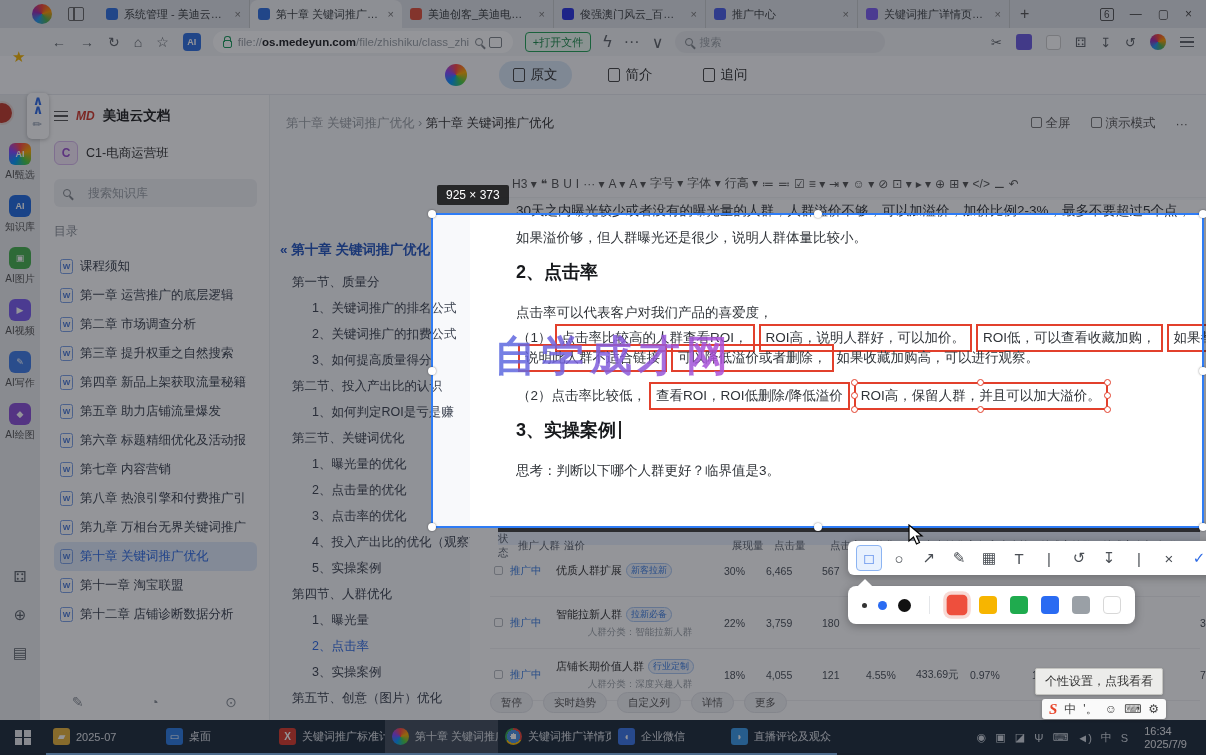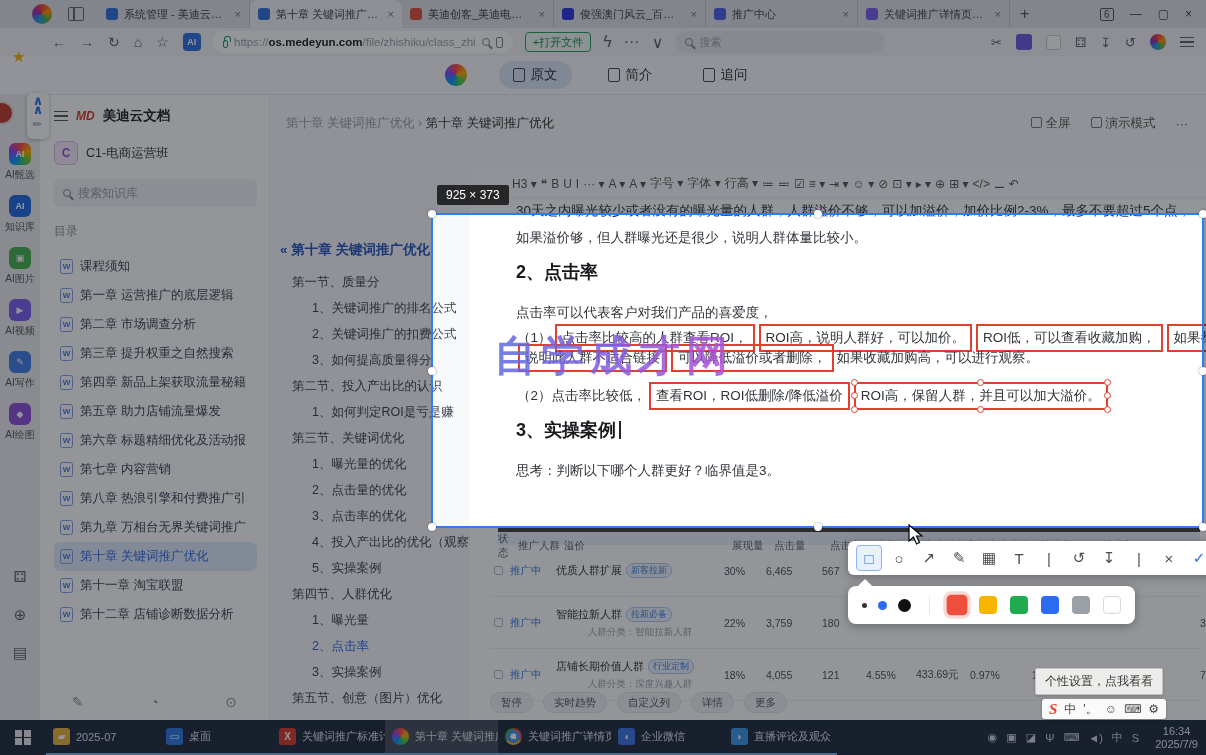--- a/index.html
+++ b/index.html
@@ -61,21 +61,21 @@
   .docs { position:absolute; left:40px; top:95px; width:230px; height:625px; background:#ffffff; border-right:1px solid #eceef1; padding:12px 12px 0 14px; }
   .docs-head { display:flex; align-items:center; gap:8px; }
   .burger { width:14px; height:10px; border-top:1.5px solid #555; border-bottom:1.5px solid #555; position:relative; }
   .burger::after { content:""; position:absolute; left:0; right:0; top:3.2px; height:1.5px; background:#555; }
   .mdlogo { font-size:12px; font-weight:bold; font-style:italic; color:#1d4fc4; }
   .mdlogo i { color:#d3382a; font-style:italic; }
   .brand { font-size:13.5px; font-weight:bold; color:#222; }
   .ws { display:flex; align-items:center; gap:8px; margin-top:16px; }
   .ws-av { width:24px; height:24px; border-radius:6px; background:#f7ecfb; border:1px solid #d9b8ee; color:#9b4fd0; font-size:12px; font-weight:bold; display:flex; align-items:center; justify-content:center; }
   .ws-nm { font-size:12.5px; color:#333; }
-  .dsearch { margin-top:14px; height:28px; border-radius:6px; background:#f1f2f5; display:flex; align-items:center; gap:7px; padding:0 9px; font-size:12px; color:#9aa0a6; }
+  .dsearch { margin-top:14px; height:28px; border-radius:6px; background:#f1f2f5; display:flex; align-items:center; gap:17px; padding:0 9px; font-size:12px; color:#9aa0a6; }
   .toc-cap { margin-top:16px; font-size:12px; color:#8a9097; }
   .dlist { margin-top:12px; }
   .ditem { height:29px; display:flex; align-items:center; gap:7px; font-size:12.5px; color:#3c4350; padding:0 6px; border-radius:6px; white-space:nowrap; overflow:hidden; }
   .ditem.active { background:#e1ecfb; color:#2e6be5; }
   .wdoc { width:13px; height:15px; border:1.5px solid #7aa0e8; border-radius:2.5px; color:#4a7ad8; font-size:8px; font-weight:bold; display:flex; align-items:center; justify-content:center; flex:none; }
   .docs-foot { position:absolute; left:14px; right:14px; bottom:10px; display:flex; justify-content:space-between; color:#8a9097; font-size:14px; padding:0 18px; }
 
   
   .main { position:absolute; left:270px; top:95px; width:936px; height:625px; background:#f8f9fb; }
   .crumb { position:absolute; left:16px; top:20px; font-size:12.5px; color:#9aa0a6; }
@@ -150,21 +150,21 @@
   .startbtn { width:46px; display:flex; align-items:center; justify-content:center; }
   .wingrid { display:grid; grid-template-columns:7px 7px; grid-template-rows:7px 7px; gap:1.5px; }
   .wingrid i { background:#e8eaed; }
   .tbitem { width:113px; display:flex; align-items:center; gap:6px; padding:0 7px; border-bottom:2px solid #7fb2e5; font-size:11px; color:#dfe3e8; white-space:nowrap; overflow:hidden; }
   .tbitem.active { background:rgba(255,255,255,.17); }
   .tbico { width:17px; height:17px; border-radius:3px; flex:none; display:flex; align-items:center; justify-content:center; font-size:10px; color:#fff; font-weight:bold; }
   .chromeico { border-radius:50%; background:radial-gradient(circle at center,#fff 0 3px,#4a90e2 3px 6.5px,transparent 6.5px),conic-gradient(#ea4335 0 33%,#fbbc05 33% 66%,#34a853 66% 100%); }
   .aico { border-radius:50%; background:conic-gradient(#f44,#fa0,#4c4,#09f,#84f,#f44); }
   .tray { margin-left:auto; display:flex; align-items:center; gap:9px; padding-right:10px; }
   .trico { font-size:11px; color:#cfd6dd; }
-  .clock { text-align:center; color:#e8eaed; font-size:11px; line-height:13px; padding:0 8px 0 6px; display:flex; flex-direction:column; justify-content:center; }
+  .clock { text-align:left; color:#e8eaed; font-size:11px; line-height:13px; padding:0 19px 0 6px; display:flex; flex-direction:column; justify-content:center; }
 
   .cursor { position:absolute; left:908px; top:524px; z-index:60; }
 </style>
 </head>
 <body>
 
 <div class="screen">
 
   <div class="tabbar">
     <div class="blogo"></div>
@@ -220,21 +220,21 @@
     <div class="nav-g">
       <span>←</span>
       <span>→</span>
       <span>↻</span>
       <span>⌂</span>
       <span>☆</span>
       <span class="ai-sq">AI</span>
     </div>
     <div class="urlpill">
       <span class="lock"></span>
-      <span class="url"><span>https://</span><b>os.medeyun.com</b><span>/file/zhishiku/class_zhi</span></span>
+      <span class="url"><span>file://</span><b>os.medeyun.com</b><span>/file/zhishiku/class_zhi</span></span>
       <span class="mag"></span>
       <span class="imgico"></span>
     </div>
     <div class="openfile">+打开文件</div>
     <span style="color:#5f6368">ϟ</span>
     <span style="color:#5f6368">···</span>
     <span style="color:#5f6368">∨</span>
     <div class="srchpill">
       <span class="mag"></span>
       <span>搜索</span>

